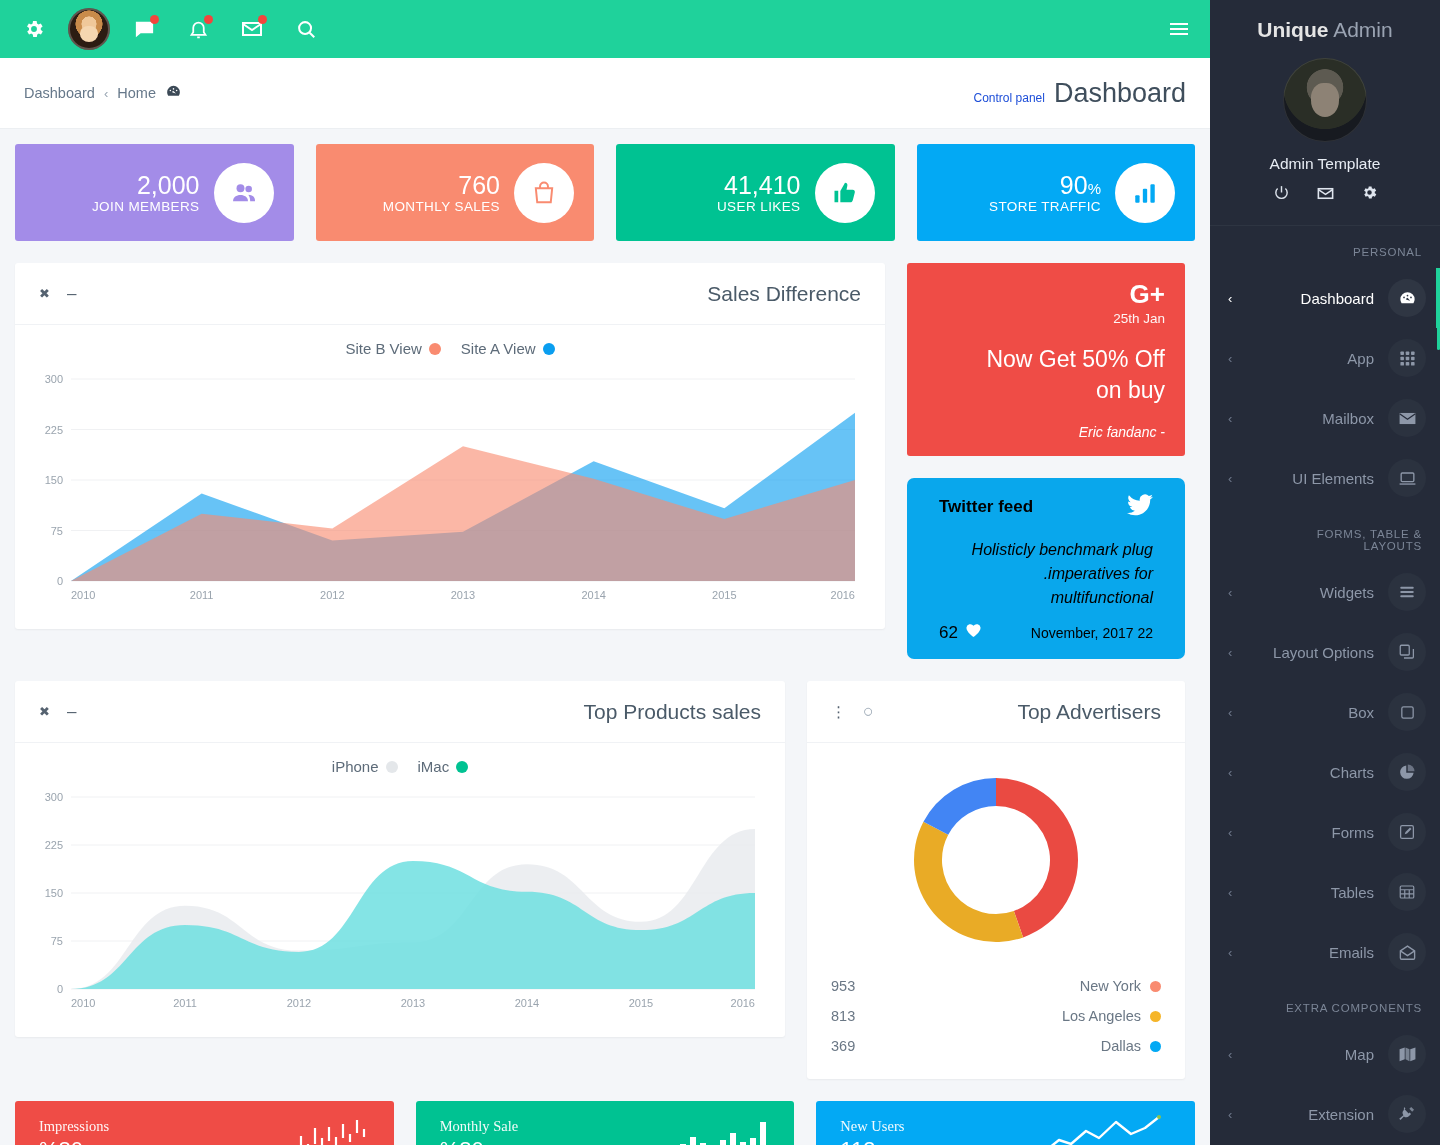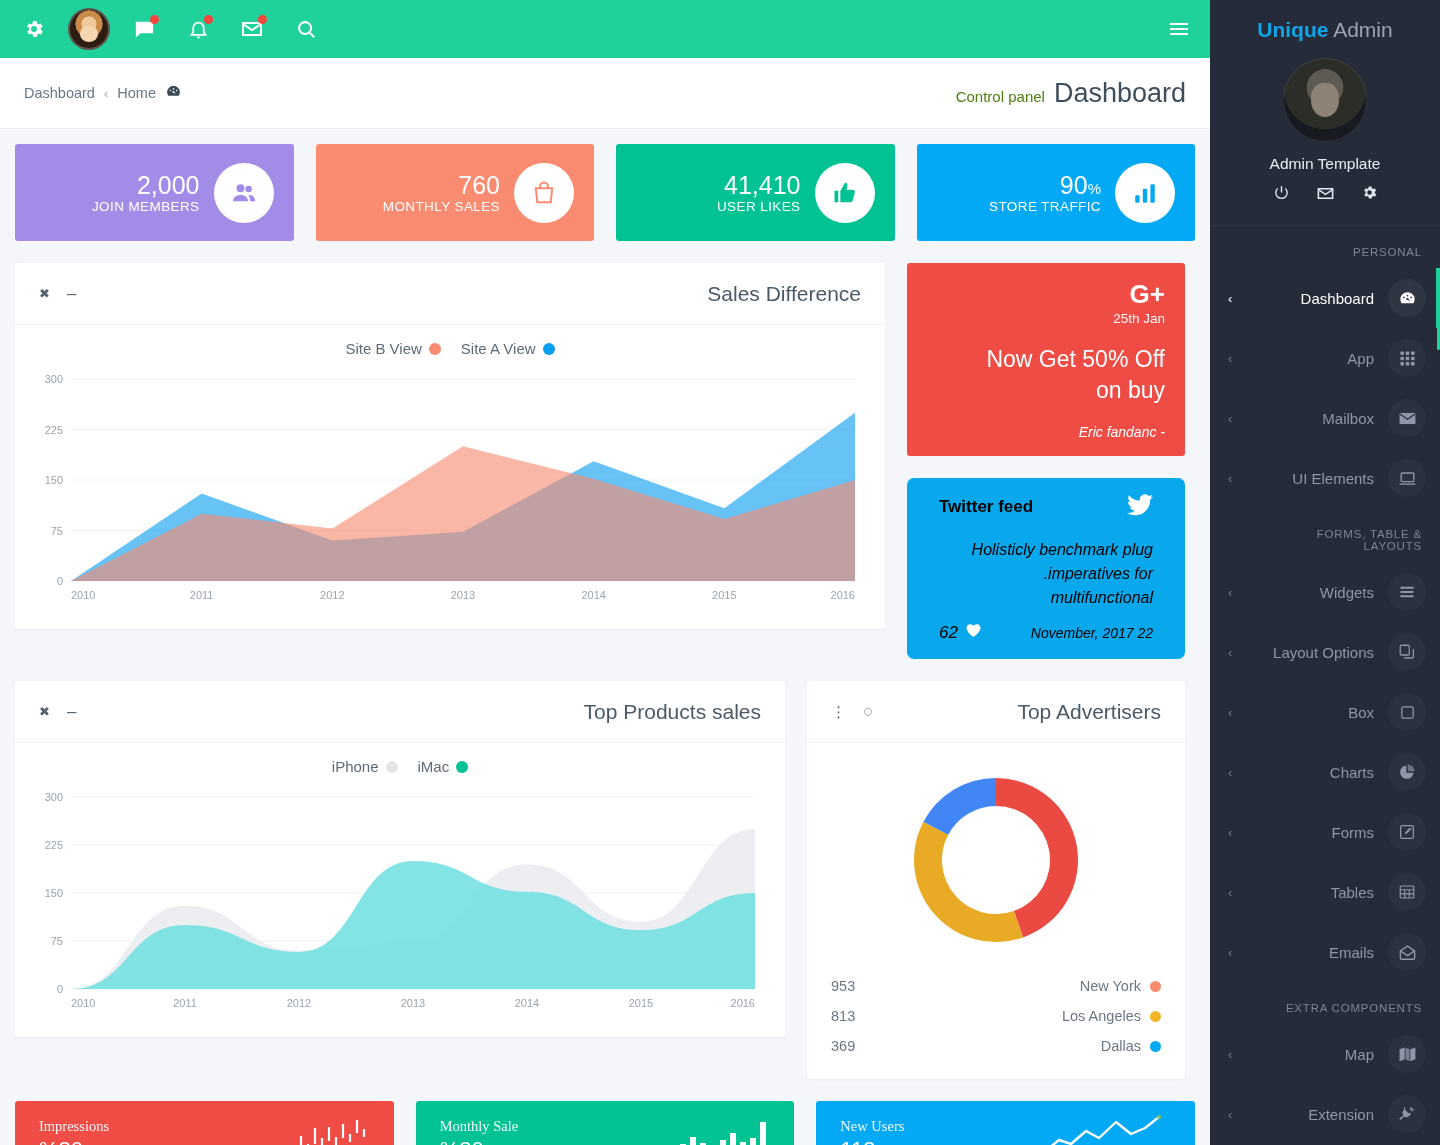--- a/index.html
+++ b/index.html
@@ -29,21 +29,21 @@
   
   .crumbbar{
     position:absolute; left:0; top:58px; width:1210px; height:71px;
     background:#fff; display:flex; align-items:center; padding:0 24px;
     border-bottom:1px solid #eceff2;
   }
   .crumb{ display:flex; align-items:center; gap:9px; font-size:14.5px; color:#66788a;}
   .crumb .sep{ color:#9aa7b4; font-size:13px;}
   .crumb .dash-ic{ color:#3c4a57; }
   .page-title{ margin-left:auto; display:flex; align-items:baseline; gap:9px;}
-  .page-title .sub{ font-size:15px; color:#4d7c0f;margin-left:8px;}
+  .page-title .sub{ font-size:12px; color:#1d4ed8;margin-left:8px;}
   .page-title .main{ font-size:27px; color:#3f4e5c; font-weight:400;}
 
   
   .content{ position:absolute; left:0; top:129px; width:1210px; height:1016px; padding:15px; }
 
   
   .stats{ display:flex; gap:22px; }
   .stat{ flex:1; height:97px; border-radius:3px; position:relative; display:flex; align-items:center; justify-content:flex-end; padding-right:20px;}
   .stat .txt{ text-align:right; color:#fff; margin-right:14px;}
   .stat .num{ font-size:25px; line-height:1.15; font-weight:400;}
@@ -68,21 +68,21 @@
   .gplus .gicon{ font-size:26px; font-weight:700; line-height:1;}
   .gplus .date{ font-size:13.5px; margin-top:4px; opacity:.95;}
   .gplus .headline{ font-size:23px; line-height:1.35; margin-top:18px; font-weight:300;}
   .gplus .author{ font-size:14px; font-style:italic; margin-top:18px;}
 
   .twitter{ background:#09a7ec; border-radius:7px; color:#000000; padding:16px 32px 16px; margin-top:22px;}
   .tw-top{ display:flex; align-items:center;}
   .tw-top .tw-title{ font-size:17px; font-weight:700;}
   .tw-top .tw-bird{ margin-left:auto;}
   .tw-body{ font-size:16px; font-style:italic; text-align:right; line-height:1.5; margin-top:18px;}
-  .tw-foot{ display:flex; align-items:center; margin-top:12px; font-size:14px; font-style:italic;}
+  .tw-foot{ display:flex; align-items:center; margin-top:12px; font-size:14px; }
   .tw-foot .likes{ display:flex; align-items:center; gap:7px; font-size:17px;}
   .tw-foot .when{ margin-left:auto;}
 
   
   .adv-rows{ padding:12px 24px 18px; }
   .adv-row{ display:flex; align-items:center; font-size:14.5px; color:#6a7785; height:30px;}
   .adv-row .v{ width:70px;}
   .adv-row .n{ margin-left:auto; display:flex; align-items:center; gap:9px;}
   .adv-row .dot{ width:11px;height:11px;border-radius:50%;}
 
@@ -92,21 +92,21 @@
   .bw .bw-txt .t{ font-size:14.5px; opacity:.95;font-family:Liberation Serif, serif;}
   .bw .bw-txt .v{ font-size:22px; display:flex; align-items:center; gap:8px; margin-top:2px;}
   .bw .spark{ margin-left:auto; }
 
   
   .sidebar{
     position:absolute; right:0; top:0; width:230px; height:1145px;
     background:#252b39; color:#8d97a8; overflow:hidden;
   }
   .brand{ text-align:center; padding:18px 0 4px; font-size:21px; color:#9aa3b2;}
-  .brand b{ color:#0ea5e9; font-weight:700;text-align:center;}
+  .brand b{ color:#e5e5e5; font-weight:700;text-align:center;}
   .sb-avatar{ width:84px;height:84px;border-radius:50%;margin:12px auto 0; overflow:hidden;
       background:radial-gradient(circle at 50% 35%, #5d5a51 0 26%, #2a2e26 27% 60%, #171a20 61% 100%);
       box-shadow:inset 0 0 0 1px rgba(255,255,255,.10); position:relative;}
   .sb-avatar:after{content:"";position:absolute;left:33%;top:30%;width:34%;height:40%;border-radius:44% 44% 50% 50%;background:#8d8275;}
   .sb-name{ text-align:center; margin-top:13px; font-size:15.5px; color:#e7ecf3;}
   .sb-acts{ display:flex; justify-content:center; gap:26px; margin-top:11px; padding-bottom:18px; color:#dfe5ee; border-bottom:1px solid #2e3542;}
   .sb-acts span{cursor:pointer;}
   .sb-sec{ text-align:right; padding:20px 18px 10px; font-size:11.5px; letter-spacing:.8px; color:#79829444; color:#7b8596;margin-left:36px;}
   .nav-item{ display:flex; align-items:center; height:60px; padding:0 14px 0 18px; position:relative; cursor:pointer;}
   .nav-item .chev{ font-size:13px; color:#6d778a;}

